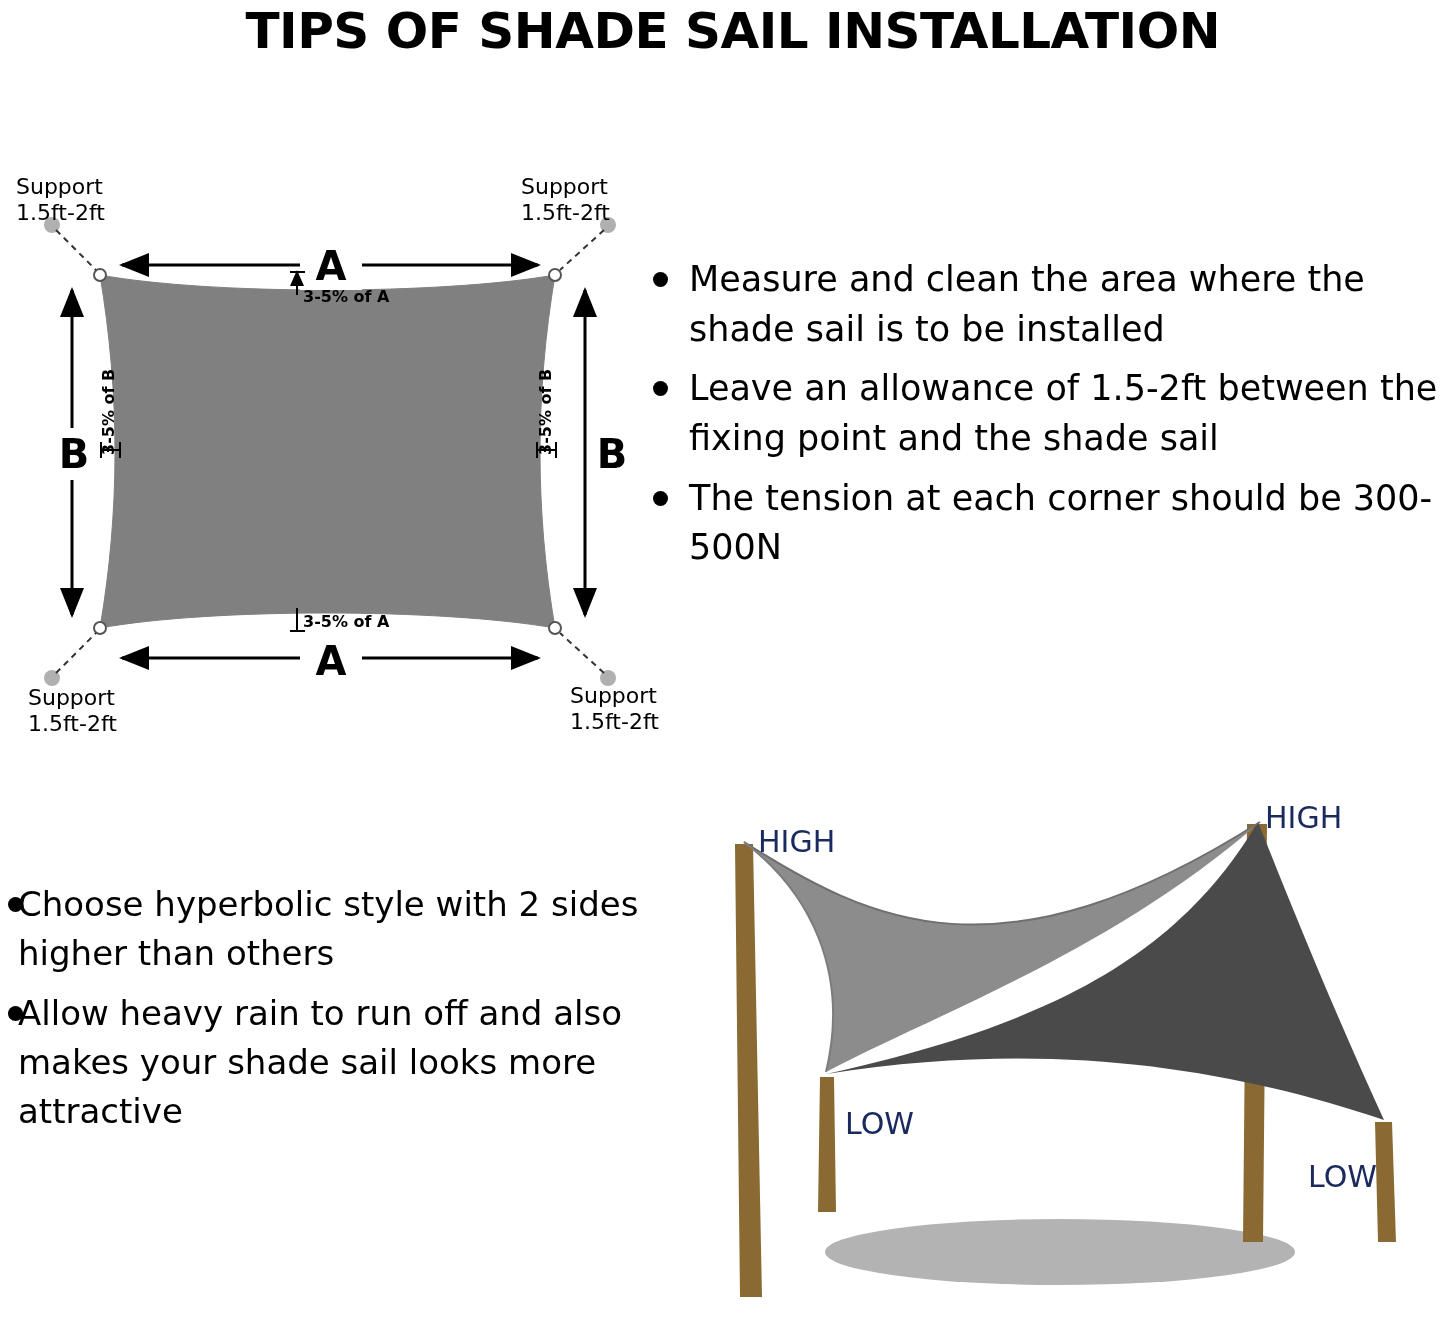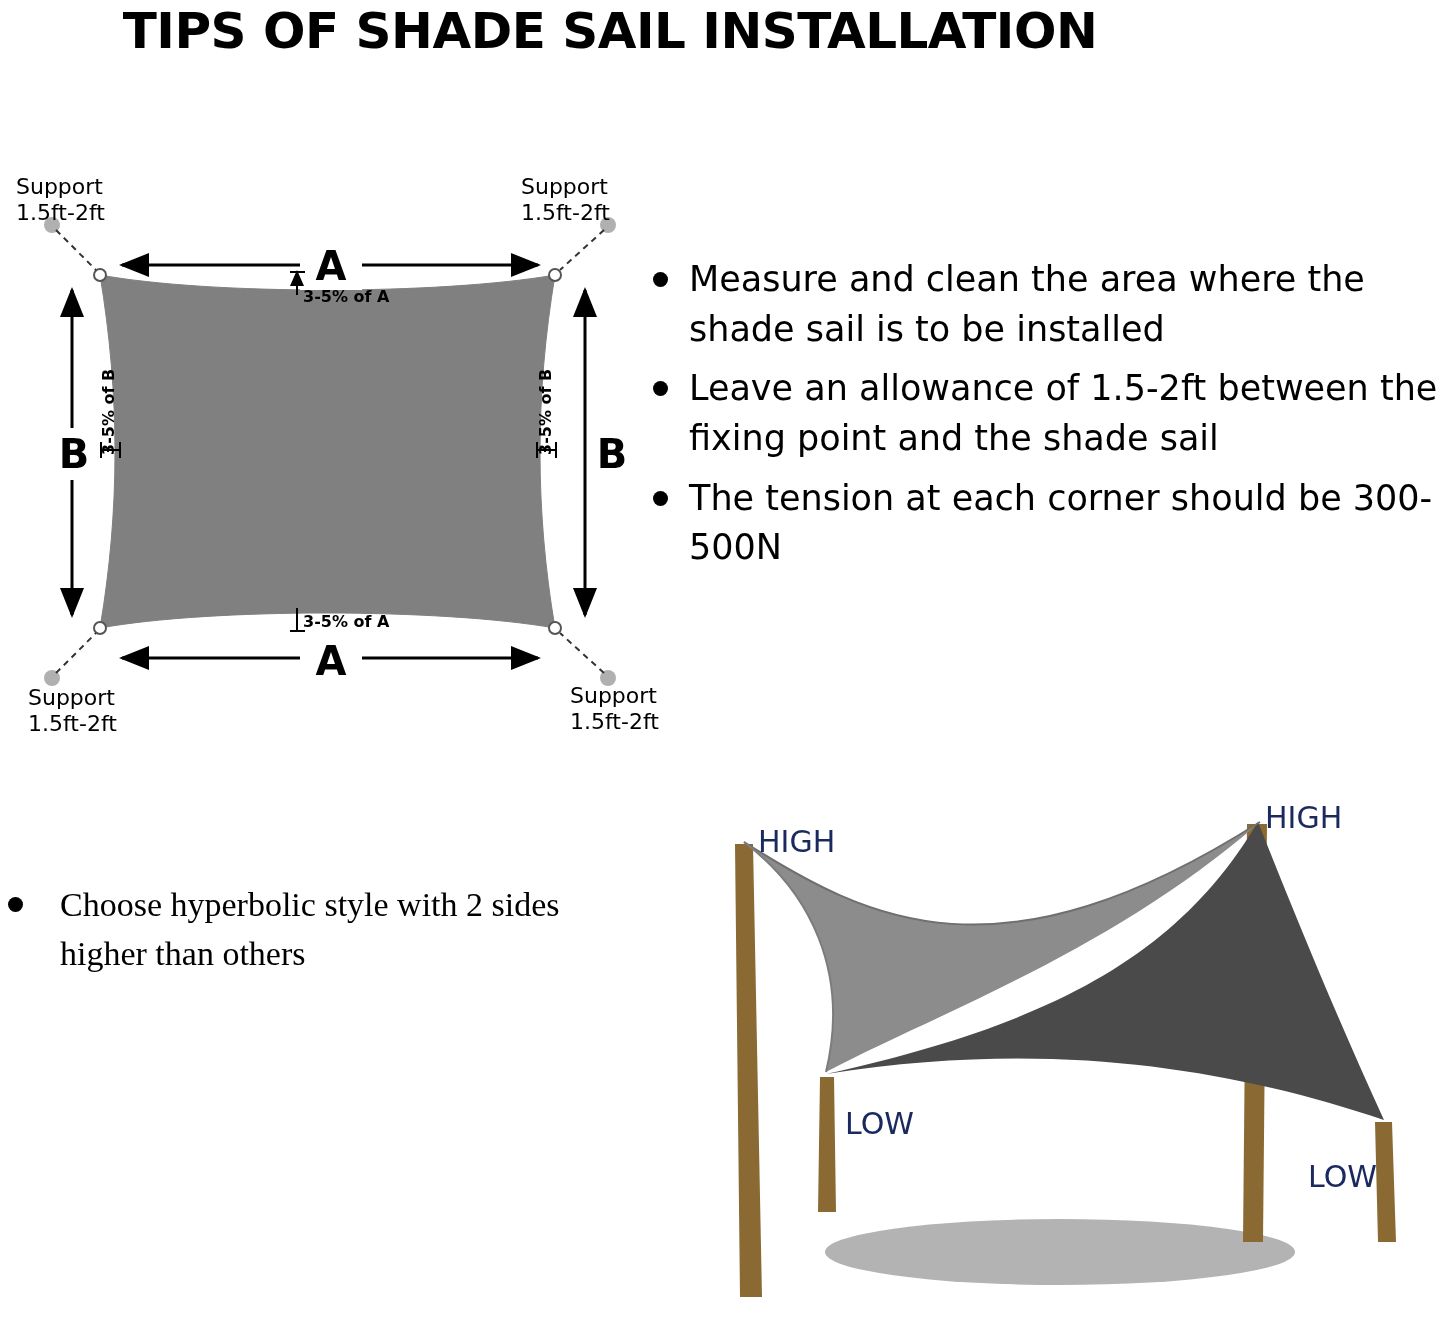--- a/index.html
+++ b/index.html
@@ -15,21 +15,21 @@
     color: #000000;
     overflow: hidden;
   }
 
   
   .title {
     position: absolute;
     top: 2px;
     left: 0;
     width: 1220px;
-    text-align: center;
+    text-align: right;
     font-family: "DejaVu Sans", sans-serif;
     font-weight: bold;
     font-size: 50px;
     letter-spacing: -0.5px;
     color: #000;
     white-space: nowrap;
   }
 
   
   .panel-diagram-top {
@@ -82,22 +82,21 @@
     left: 8px;
     top: 17px;
     width: 15px;
     height: 15px;
     background: #000;
     border-radius: 50%;
   }
   .panel-bullets-bottom ul.bullets li {
     font-size: 34px;
     line-height: 1.45;
-    padding-left: 60px;
-    font-family: Liberation Serif, serif;
+    padding-left: 18px;
   }
 
   svg { display: block; }
   .lbl {
     font-family: "DejaVu Sans", sans-serif;
   }
 </style>
 </head>
 <body>
 
@@ -193,20 +192,21 @@
   <ul class="bullets">
     <li>Measure and clean the area where the shade sail is to be installed</li>
     <li>Leave an allowance of 1.5-2ft between the fixing point and the shade sail</li>
     <li>The tension at each corner should be 300-500N</li>
   </ul>
 </div>
 
 <div class="panel-bullets-bottom">
   <ul class="bullets">
     <li>Choose hyperbolic style with 2 sides higher than others</li>
+    <li>Allow heavy rain to run off and also makes your shade sail looks more attractive</li>
   </ul>
 </div>
 
 <div class="panel-diagram-bottom">
   <svg width="812" height="545" viewBox="0 0 812 545">
 
     <ellipse cx="420" cy="480" rx="235" ry="33" fill="#9a9a9a" opacity="0.75"></ellipse>
 
     <polygon points="95,72 113,72 122,525 100,525" fill="#8a6a32"></polygon>
 

